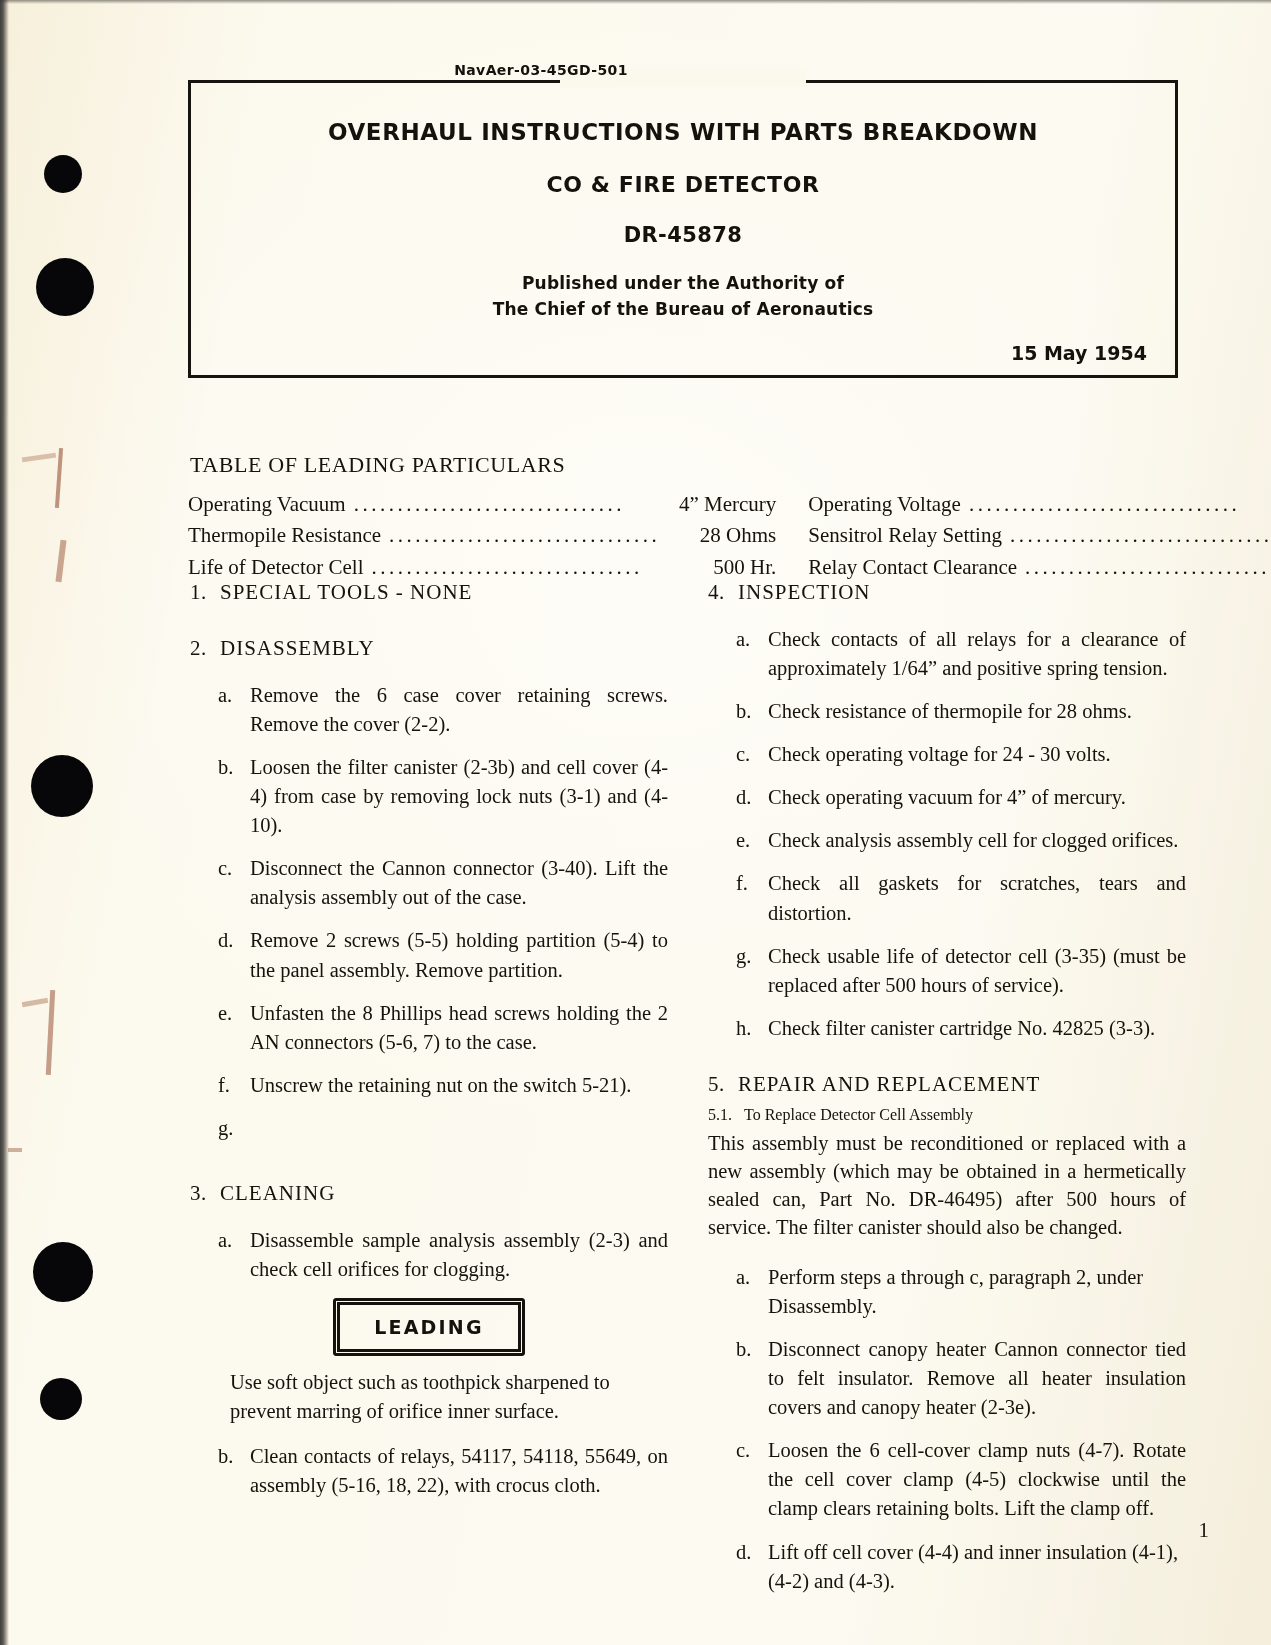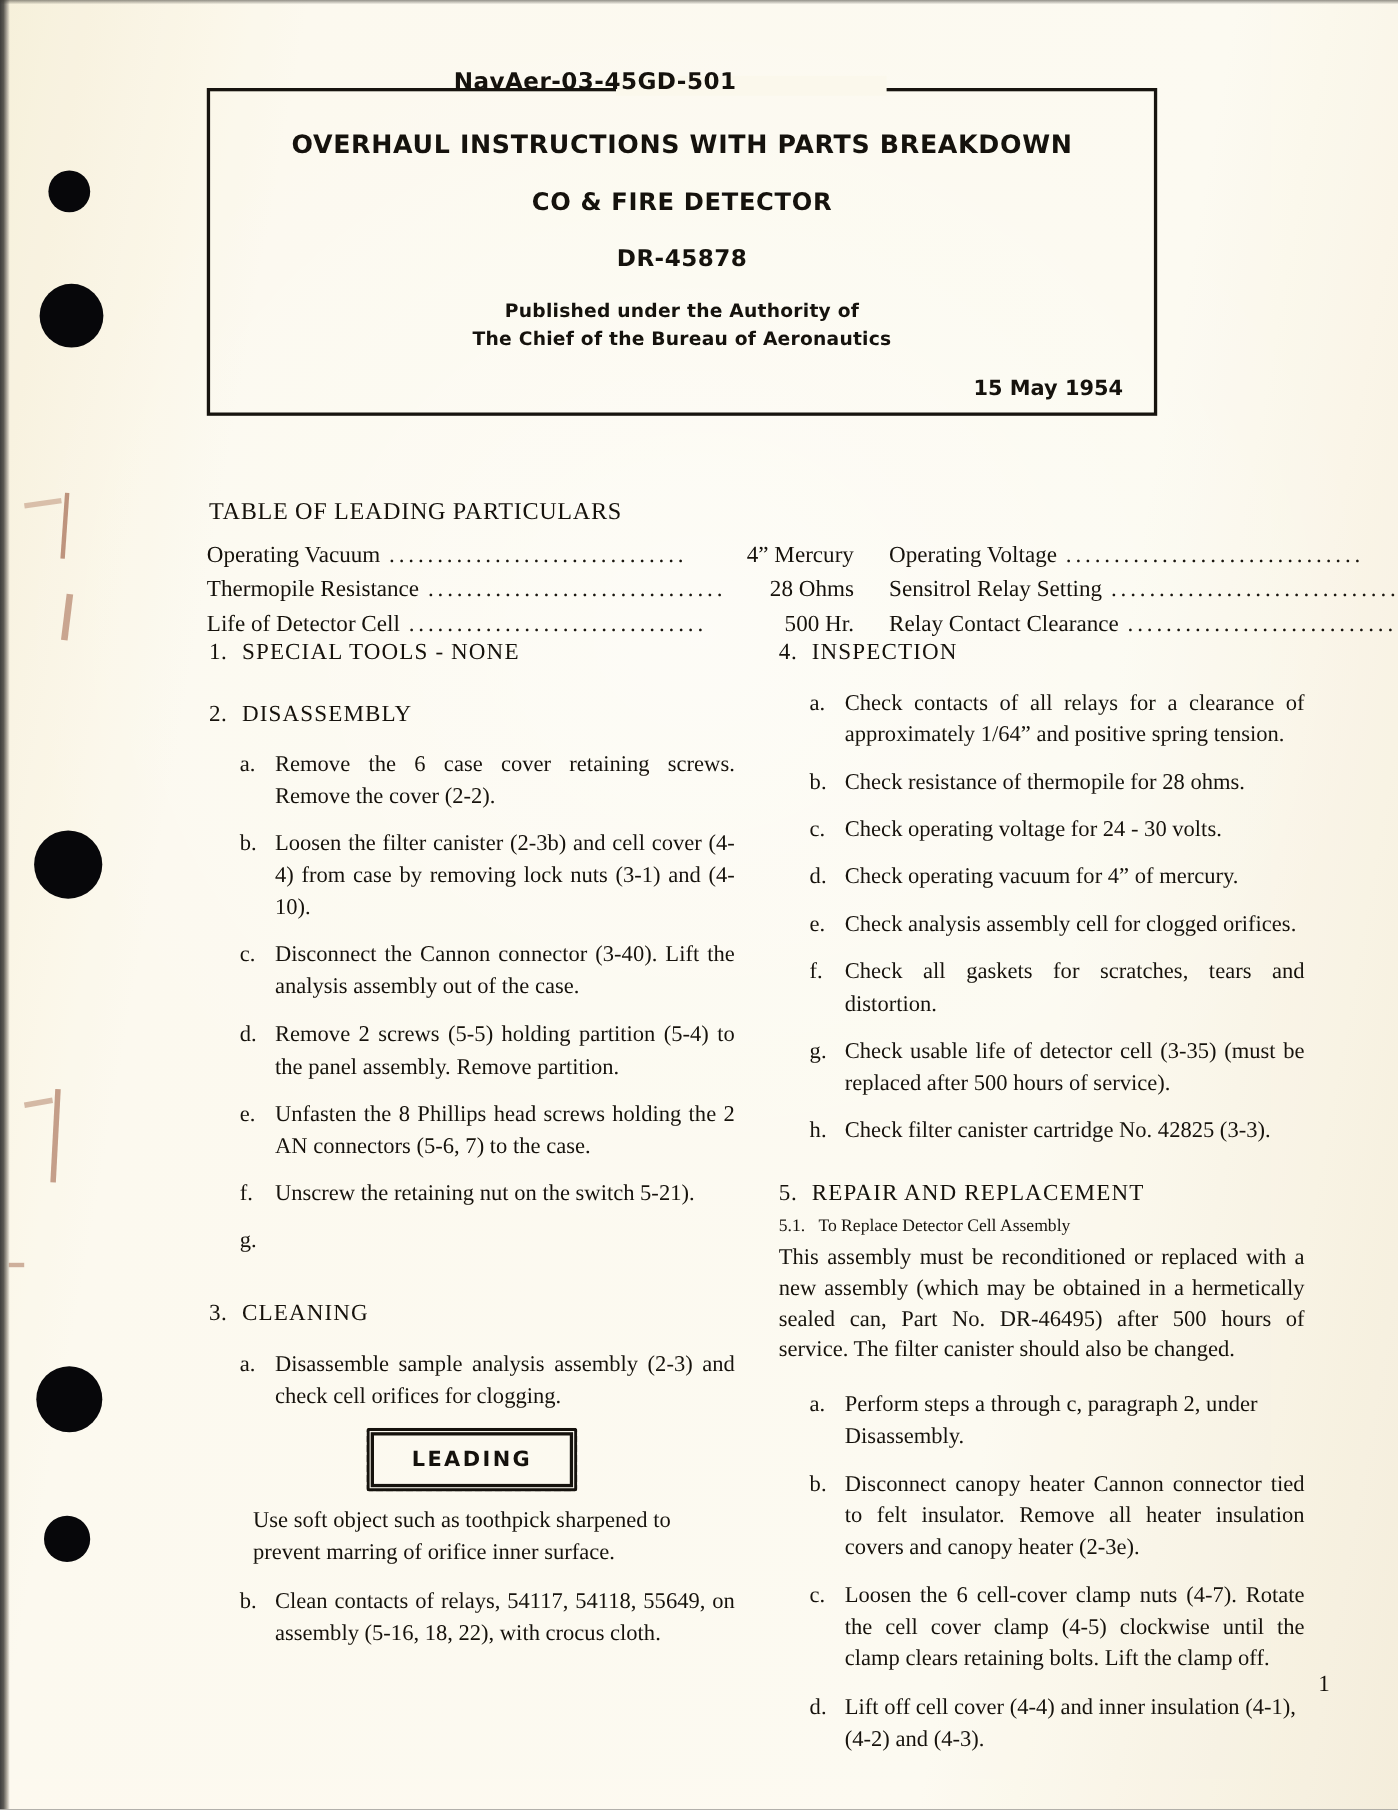--- a/index.html
+++ b/index.html
@@ -53,21 +53,21 @@
     background: #8d4426;
     opacity: 0.55;
     pointer-events: none;
   }
 
   
   .header-box {
     position: absolute;
     left: 188px;
     top: 80px;
-    width: 864px;
+    width: 990px;
     height: 298px;
     border: 3px solid #17140f;
     box-sizing: border-box;
     background: transparent;
   }
   .header-rule-gap {
     position: absolute;
     left: 560px;
     top: 69px;
     width: 246px;
@@ -77,21 +77,21 @@
   }
   .doc-number {
     position: absolute;
     left: 0;
     top: 62px;
     width: 1082px;
     text-align: center;
     z-index: 3;
     font-family: "DejaVu Sans", "Liberation Sans", sans-serif;
     font-weight: bold;
-    font-size: 21px;
+    font-size: 14px;
     letter-spacing: 0.4px;
     color: #15120d;
   }
   .hb-inner {
     position: absolute;
     left: 0; right: 0;
     text-align: center;
     font-family: "DejaVu Sans", "Liberation Sans", sans-serif;
     font-weight: bold;
     color: #15120d;

